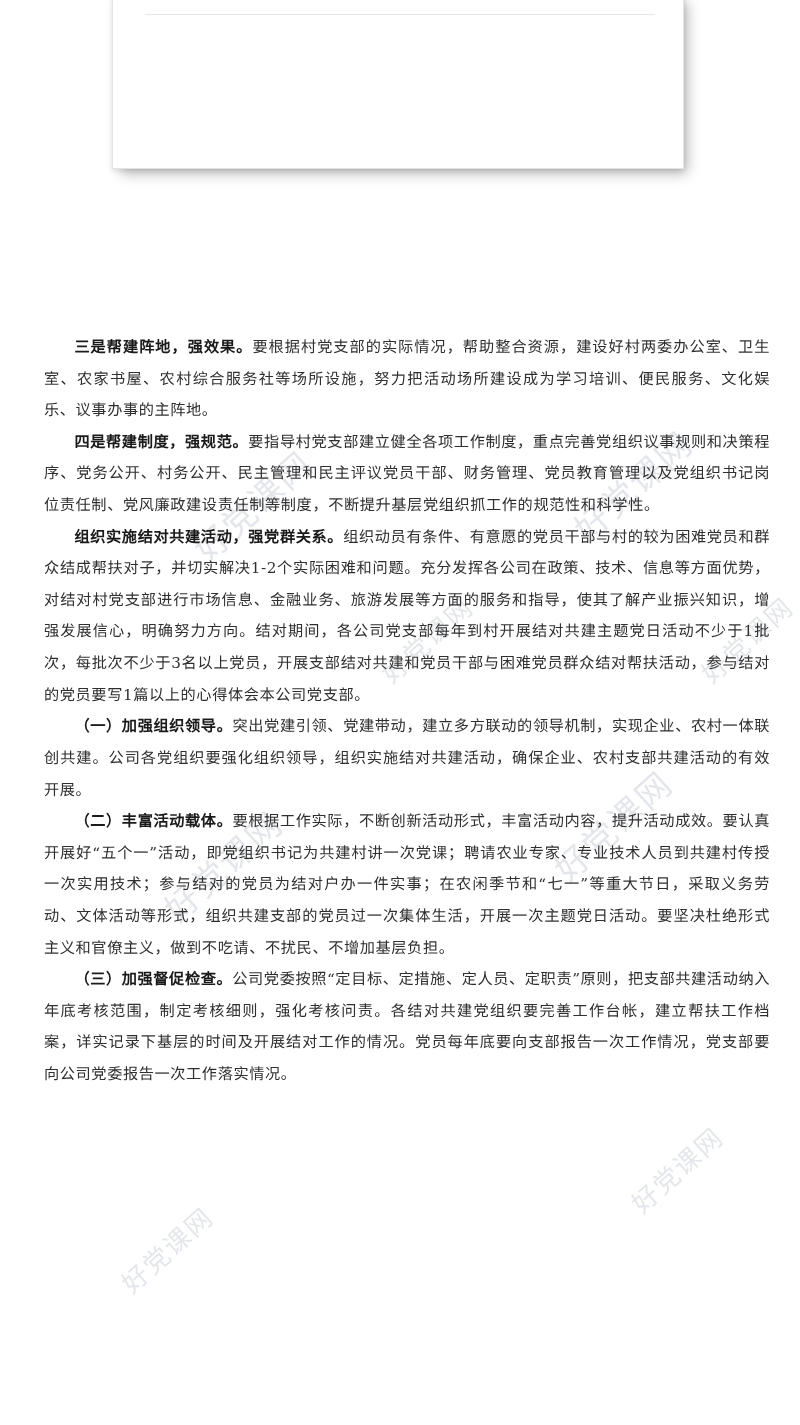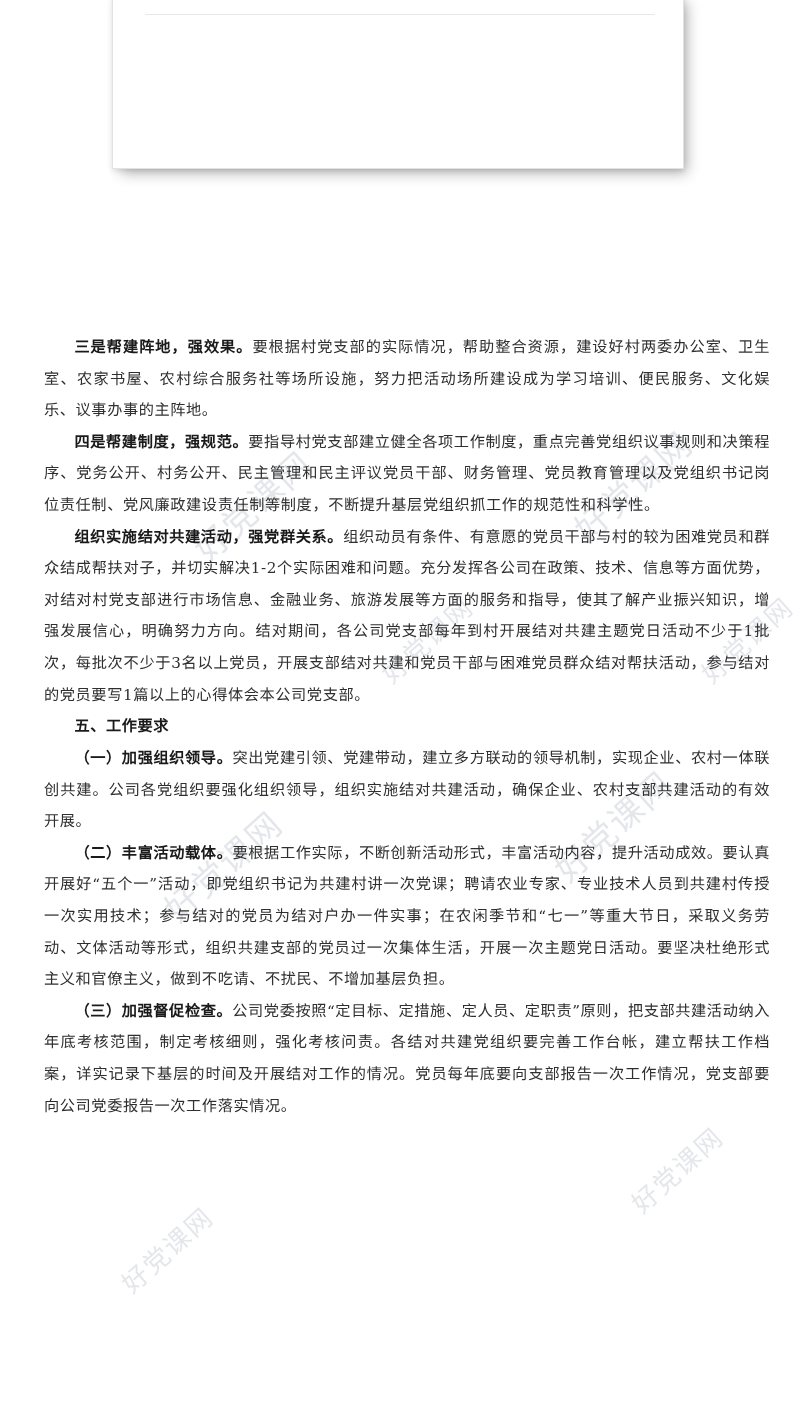--- a/index.html
+++ b/index.html
@@ -133,18 +133,17 @@
   <div class="preview-card-inner">
     <hr class="preview-rule">
   </div>
 </div>
 
 <div class="doc-body">
   <div class="doc-inner" id="doc-content">
       <p class="para"><span class="lead">三是帮建阵地，强效果。</span><span>要根据村党支部的实际情况，帮助整合资源，建设好村两委办公室、卫生室、农家书屋、农村综合服务社等场所设施，努力把活动场所建设成为学习培训、便民服务、文化娱乐、议事办事的主阵地。</span></p>
       <p class="para gap-before"><span class="lead">四是帮建制度，强规范。</span><span>要指导村党支部建立健全各项工作制度，重点完善党组织议事规则和决策程序、党务公开、村务公开、民主管理和民主评议党员干部、财务管理、党员教育管理以及党组织书记岗位责任制、党风廉政建设责任制等制度，不断提升基层党组织抓工作的规范性和科学性。</span></p>
       <p class="para gap-before"><span class="lead">组织实施结对共建活动，强党群关系。</span><span>组织动员有条件、有意愿的党员干部与村的较为困难党员和群众结成帮扶对子，并切实解决1-2个实际困难和问题。充分发挥各公司在政策、技术、信息等方面优势，对结对村党支部进行市场信息、金融业务、旅游发展等方面的服务和指导，使其了解产业振兴知识，增强发展信心，明确努力方向。结对期间，各公司党支部每年到村开展结对共建主题党日活动不少于1批次，每批次不少于3名以上党员，开展支部结对共建和党员干部与困难党员群众结对帮扶活动，参与结对的党员要写1篇以上的心得体会本公司党支部。</span></p>
-      <p class="heading gap-before"><span class="lead">五、工作要求</span></p>
       <p class="para gap-before"><span class="lead">（一）加强组织领导。</span><span>突出党建引领、党建带动，建立多方联动的领导机制，实现企业、农村一体联创共建。公司各党组织要强化组织领导，组织实施结对共建活动，确保企业、农村支部共建活动的有效开展。</span></p>
       <p class="para gap-before"><span class="lead">（二）丰富活动载体。</span><span>要根据工作实际，不断创新活动形式，丰富活动内容，提升活动成效。要认真开展好“五个一”活动，即党组织书记为共建村讲一次党课；聘请农业专家、专业技术人员到共建村传授一次实用技术；参与结对的党员为结对户办一件实事；在农闲季节和“七一”等重大节日，采取义务劳动、文体活动等形式，组织共建支部的党员过一次集体生活，开展一次主题党日活动。要坚决杜绝形式主义和官僚主义，做到不吃请、不扰民、不增加基层负担。</span></p>
       <p class="para gap-before"><span class="lead">（三）加强督促检查。</span><span>公司党委按照“定目标、定措施、定人员、定职责”原则，把支部共建活动纳入年底考核范围，制定考核细则，强化考核问责。各结对共建党组织要完善工作台帐，建立帮扶工作档案，详实记录下基层的时间及开展结对工作的情况。党员每年底要向支部报告一次工作情况，党支部要向公司党委报告一次工作落实情况。</span></p>
     </div>
 </div>
 
 </body></html>

